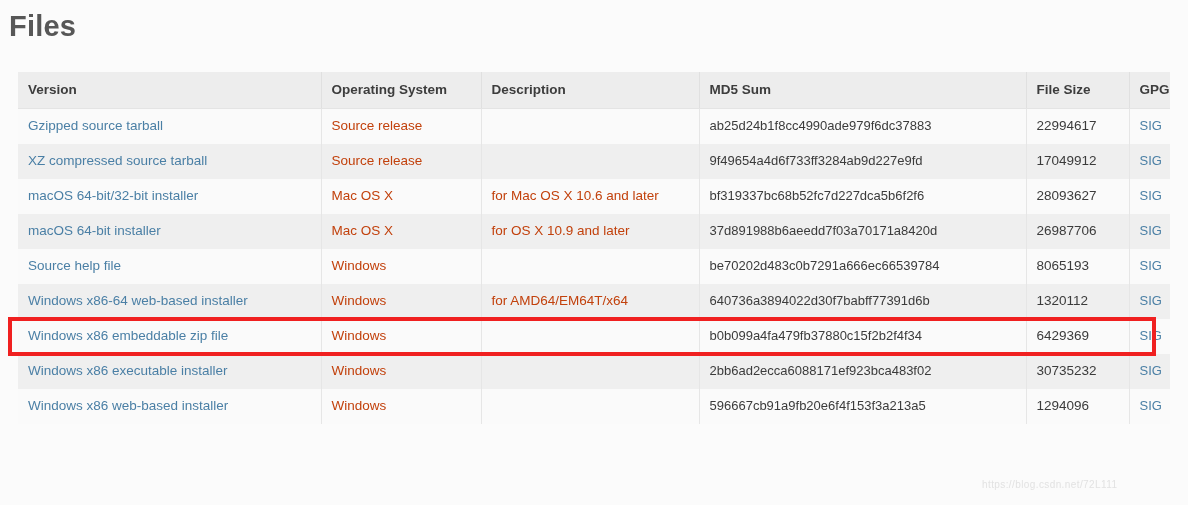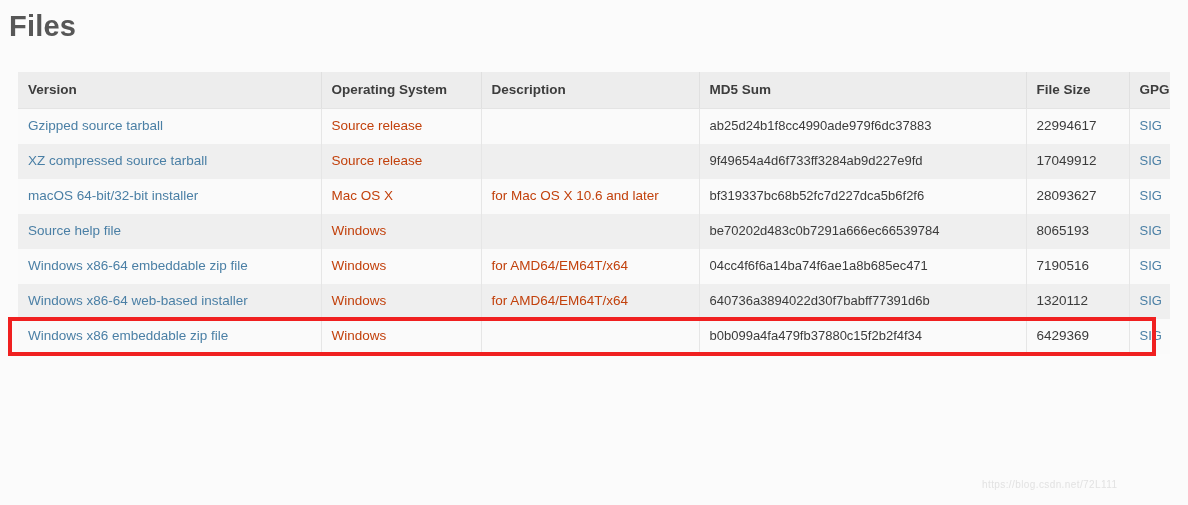--- a/index.html
+++ b/index.html
@@ -155,50 +155,66 @@
         </tr>
         <tr>
           <td class="version-cell"><a class="file-link" href="#">macOS 64-bit/32-bit installer</a></td>
           <td class="os-cell">Mac OS X</td>
           <td class="desc-cell">for Mac OS X 10.6 and later</td>
           <td class="md5-cell">bf319337bc68b52fc7d227dca5b6f2f6</td>
           <td class="size-cell">28093627</td>
           <td class="gpg-cell"><a class="sig-link" href="#">SIG</a></td>
         </tr>
         <tr>
+          <td class="version-cell"><a class="file-link" href="#">macOS 64-bit installer</a></td>
+          <td class="os-cell">Mac OS X</td>
+          <td class="desc-cell">for OS X 10.9 and later</td>
+          <td class="md5-cell">37d891988b6aeedd7f03a70171a8420d</td>
+          <td class="size-cell">26987706</td>
+          <td class="gpg-cell"><a class="sig-link" href="#">SIG</a></td>
+        </tr>
+        <tr>
           <td class="version-cell"><a class="file-link" href="#">Source help file</a></td>
           <td class="os-cell">Windows</td>
           <td class="desc-cell"></td>
           <td class="md5-cell">be70202d483c0b7291a666ec66539784</td>
           <td class="size-cell">8065193</td>
-          <td class="gpg-cell"><a class="sig-link" href="#">SIG</a></td>
-        </tr>
-        <tr>
-          <td class="version-cell"><a class="file-link" href="#">Windows x86-64 embeddable zip file</a></td>
-          <td class="os-cell">Windows</td>
-          <td class="desc-cell">for AMD64/EM64T/x64</td>
-          <td class="md5-cell">04cc4f6f6a14ba74f6ae1a8b685ec471</td>
-          <td class="size-cell">7190516</td>
           <td class="gpg-cell"><a class="sig-link" href="#">SIG</a></td>
         </tr>
         <tr>
           <td class="version-cell"><a class="file-link" href="#">Windows x86-64 web-based installer</a></td>
           <td class="os-cell">Windows</td>
           <td class="desc-cell">for AMD64/EM64T/x64</td>
           <td class="md5-cell">640736a3894022d30f7babff77391d6b</td>
           <td class="size-cell">1320112</td>
           <td class="gpg-cell"><a class="sig-link" href="#">SIG</a></td>
         </tr>
         <tr>
           <td class="version-cell"><a class="file-link" href="#">Windows x86 embeddable zip file</a></td>
           <td class="os-cell">Windows</td>
           <td class="desc-cell"></td>
           <td class="md5-cell">b0b099a4fa479fb37880c15f2b2f4f34</td>
           <td class="size-cell">6429369</td>
           <td class="gpg-cell"><a class="sig-link" href="#">SIG</a></td>
         </tr>
+        <tr>
+          <td class="version-cell"><a class="file-link" href="#">Windows x86 executable installer</a></td>
+          <td class="os-cell">Windows</td>
+          <td class="desc-cell"></td>
+          <td class="md5-cell">2bb6ad2ecca6088171ef923bca483f02</td>
+          <td class="size-cell">30735232</td>
+          <td class="gpg-cell"><a class="sig-link" href="#">SIG</a></td>
+        </tr>
+        <tr>
+          <td class="version-cell"><a class="file-link" href="#">Windows x86 web-based installer</a></td>
+          <td class="os-cell">Windows</td>
+          <td class="desc-cell"></td>
+          <td class="md5-cell">596667cb91a9fb20e6f4f153f3a213a5</td>
+          <td class="size-cell">1294096</td>
+          <td class="gpg-cell"><a class="sig-link" href="#">SIG</a></td>
+        </tr>
       </tbody>
   </table>
 </div>
 
 <div id="highlight-box" style="border-color: rgb(240, 32, 32); top: 317px; height: 39px;"></div>
 
 <div id="watermark">https://blog.csdn.net/72L111</div>
 
 </body></html>

